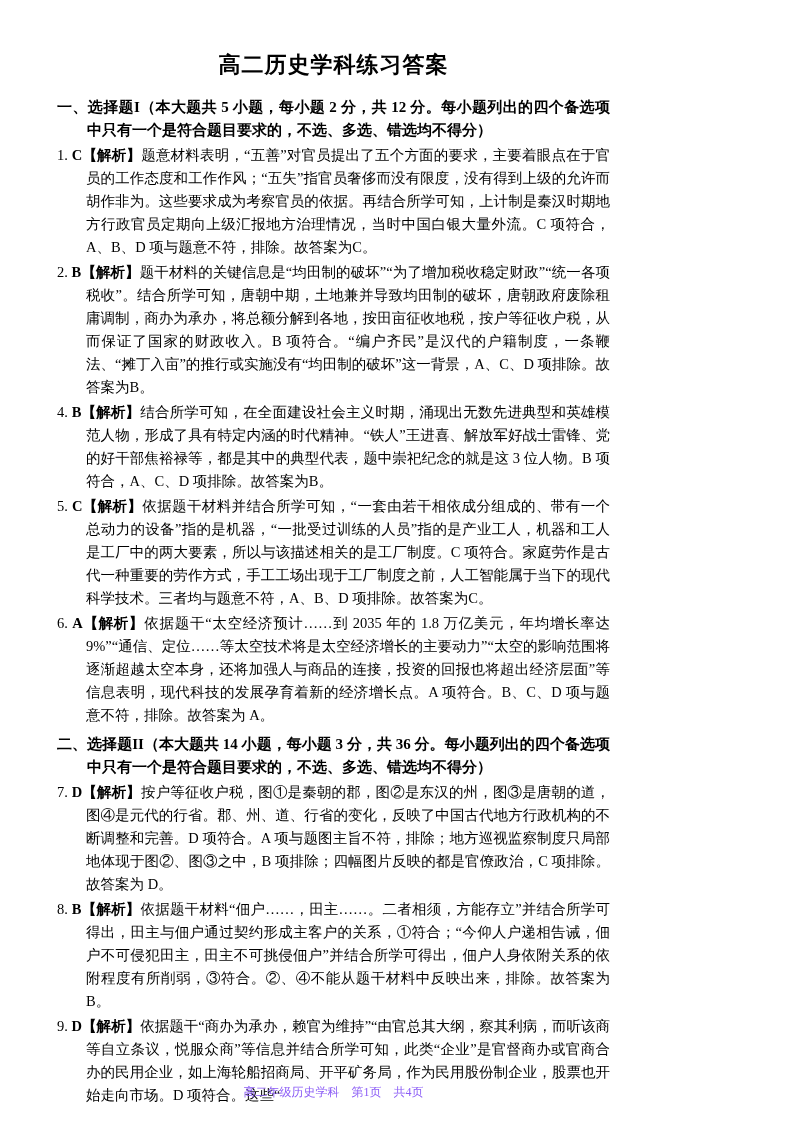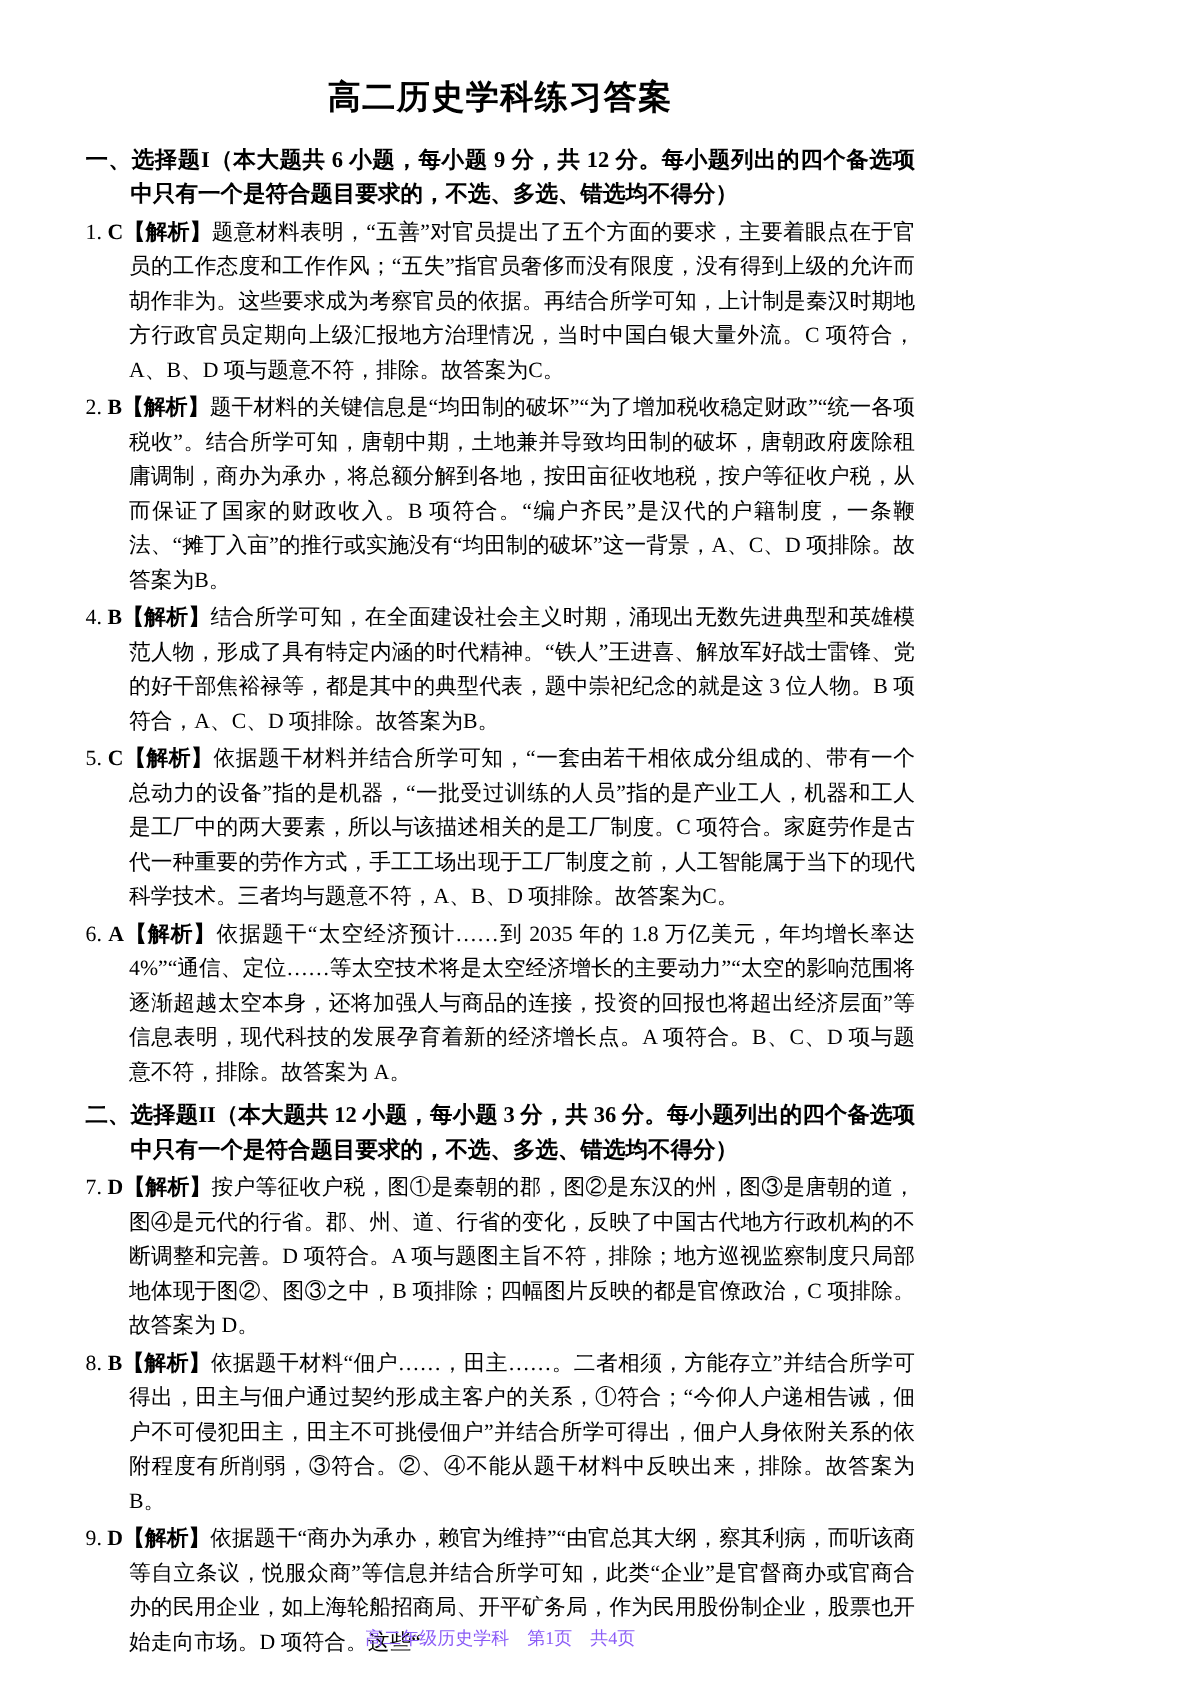--- a/index.html
+++ b/index.html
@@ -51,21 +51,21 @@
     color: #8b5cf6;
   }
 </style>
 </head>
 <body>
 
 <div class="page">
 
   <h1 class="doc-title">高二历史学科练习答案</h1>
 
-  <div class="section-heading">一、选择题I（本大题共 6 小题，每小题 9 分，共 12 分。每小题列出的四个备选项中只有一个是符合题目要求的，不选、多选、错选均不得分）</div>
+  <div class="section-heading">一、选择题I（本大题共 5 小题，每小题 2 分，共 12 分。每小题列出的四个备选项中只有一个是符合题目要求的，不选、多选、错选均不得分）</div>
 
   <div class="item">
     <span class="num">1.</span>
     <span class="ans">C</span><span class="marker">【解析】</span><span class="text">题意材料表明，“五善”对官员提出了五个方面的要求，主要着眼点在于官员的工作态度和工作作风；“五失”指官员奢侈而没有限度，没有得到上级的允许而胡作非为。这些要求成为考察官员的依据。再结合所学可知，上计制是秦汉时期地方行政官员定期向上级汇报地方治理情况，当时中国白银大量外流。C 项符合，A、B、D 项与题意不符，排除。故答案为C。</span>
   </div>
 
   <div class="item">
     <span class="num">2.</span>
     <span class="ans">B</span><span class="marker">【解析】</span><span class="text">题干材料的关键信息是“均田制的破坏”“为了增加税收稳定财政”“统一各项税收”。结合所学可知，唐朝中期，土地兼并导致均田制的破坏，唐朝政府废除租庸调制，商办为承办，将总额分解到各地，按田亩征收地税，按户等征收户税，从而保证了国家的财政收入。B 项符合。“编户齐民”是汉代的户籍制度，一条鞭法、“摊丁入亩”的推行或实施没有“均田制的破坏”这一背景，A、C、D 项排除。故答案为B。</span>
   </div>
@@ -76,24 +76,24 @@
     <span class="ans">B</span><span class="marker">【解析】</span><span class="text">结合所学可知，在全面建设社会主义时期，涌现出无数先进典型和英雄模范人物，形成了具有特定内涵的时代精神。“铁人”王进喜、解放军好战士雷锋、党的好干部焦裕禄等，都是其中的典型代表，题中崇祀纪念的就是这 3 位人物。B 项符合，A、C、D 项排除。故答案为B。</span>
   </div>
 
   <div class="item">
     <span class="num">5.</span>
     <span class="ans">C</span><span class="marker">【解析】</span><span class="text">依据题干材料并结合所学可知，“一套由若干相依成分组成的、带有一个总动力的设备”指的是机器，“一批受过训练的人员”指的是产业工人，机器和工人是工厂中的两大要素，所以与该描述相关的是工厂制度。C 项符合。家庭劳作是古代一种重要的劳作方式，手工工场出现于工厂制度之前，人工智能属于当下的现代科学技术。三者均与题意不符，A、B、D 项排除。故答案为C。</span>
   </div>
 
   <div class="item">
     <span class="num">6.</span>
-    <span class="ans">A</span><span class="marker">【解析】</span><span class="text">依据题干“太空经济预计……到 2035 年的 1.8 万亿美元，年均增长率达 4%”“通信、定位……等太空技术将是太空经济增长的主要动力”“太空的影响范围将逐渐超越太空本身，还将加强人与商品的连接，投资的回报也将超出经济层面”等信息表明，现代科技的发展孕育着新的经济增长点。A 项符合。B、C、D 项与题意不符，排除。故答案为 A。</span>
+    <span class="ans">A</span><span class="marker">【解析】</span><span class="text">依据题干“太空经济预计……到 2035 年的 1.8 万亿美元，年均增长率达 9%”“通信、定位……等太空技术将是太空经济增长的主要动力”“太空的影响范围将逐渐超越太空本身，还将加强人与商品的连接，投资的回报也将超出经济层面”等信息表明，现代科技的发展孕育着新的经济增长点。A 项符合。B、C、D 项与题意不符，排除。故答案为 A。</span>
   </div>
 
-  <div class="section-heading">二、选择题II（本大题共 12 小题，每小题 3 分，共 36 分。每小题列出的四个备选项中只有一个是符合题目要求的，不选、多选、错选均不得分）</div>
+  <div class="section-heading">二、选择题II（本大题共 14 小题，每小题 3 分，共 36 分。每小题列出的四个备选项中只有一个是符合题目要求的，不选、多选、错选均不得分）</div>
 
   <div class="item">
     <span class="num">7.</span>
     <span class="ans">D</span><span class="marker">【解析】</span><span class="text">按户等征收户税，图①是秦朝的郡，图②是东汉的州，图③是唐朝的道，图④是元代的行省。郡、州、道、行省的变化，反映了中国古代地方行政机构的不断调整和完善。D 项符合。A 项与题图主旨不符，排除；地方巡视监察制度只局部地体现于图②、图③之中，B 项排除；四幅图片反映的都是官僚政治，C 项排除。故答案为 D。</span>
   </div>
 
   <div class="item">
     <span class="num">8.</span>
     <span class="ans">B</span><span class="marker">【解析】</span><span class="text">依据题干材料“佃户……，田主……。二者相须，方能存立”并结合所学可得出，田主与佃户通过契约形成主客户的关系，①符合；“今仰人户递相告诫，佃户不可侵犯田主，田主不可挑侵佃户”并结合所学可得出，佃户人身依附关系的依附程度有所削弱，③符合。②、④不能从题干材料中反映出来，排除。故答案为 B。</span>
   </div>

